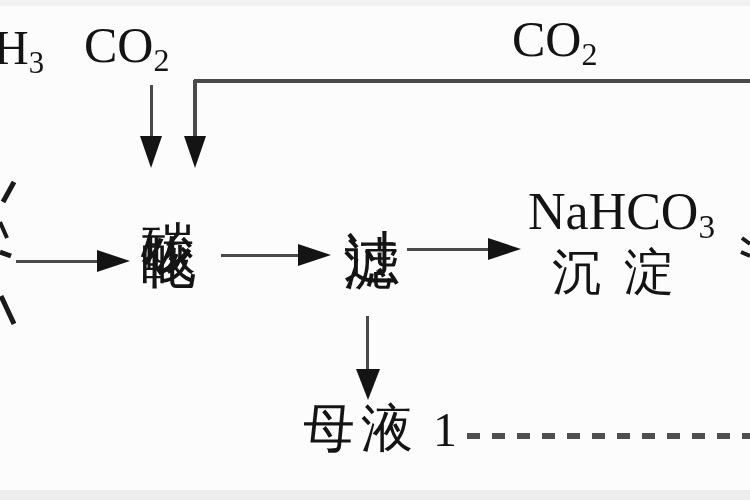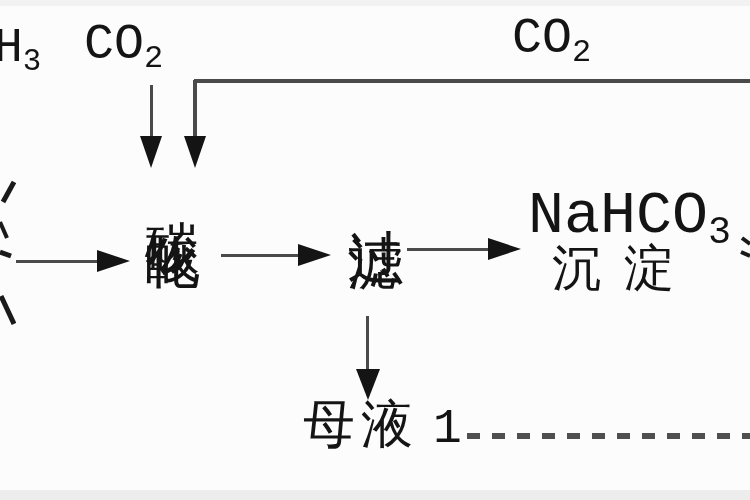--- a/index.html
+++ b/index.html
@@ -2,41 +2,41 @@
 <html><head>
 <meta charset="utf-8">
 <style>
   html,body{margin:0;padding:0;}
   body{
     width:750px;height:500px;overflow:hidden;position:relative;
     background:#fcfcfc;
     font-family:"Liberation Serif","DejaVu Serif",serif;
     color:#141414;
   }
-  .stage{position:absolute;inset:0;font-family:Liberation Mono, monospace;}
+  .stage{position:absolute;inset:0;}
   .band{position:absolute;left:0;width:750px;}
   .band.top{top:0;height:6px;background:#f2f2f2;}
   .band.bottom{top:490px;height:10px;background:#ededed;}
 
   .chem{position:absolute;white-space:nowrap;line-height:1;}
   .chem sub{font-size:0.64em;line-height:1;vertical-align:-0.28em;}
 
   .nh3{left:-6px;top:24px;font-size:48px;}
   .co2-feed{left:84px;top:20px;font-size:50px;}
   .co2-recycle{left:512px;top:14px;font-size:50px;}
 
   .vtext{
     position:absolute;
     writing-mode:vertical-rl;text-orientation:upright;
     line-height:1;white-space:nowrap;
   }
   .carbonation{left:141px;top:177px;font-size:55px;letter-spacing:8px;}
   .filtration{left:344px;top:184px;font-size:56px;letter-spacing:7px;}
 
-  .product-formula{left:528px;top:186px;font-size:60px;}
+  .product-formula{left:528px;top:186px;font-size:52px;}
   .product-state{left:552px;top:247px;font-size:50px;letter-spacing:22px;line-height:1;}
   .mother-liquor{left:303px;top:403px;font-size:52px;}
   .mother-liquor .cjk{letter-spacing:6px;}
   .mother-liquor .num{font-size:48px;margin-left:14px;letter-spacing:0;}
 
   .line{position:absolute;background:#4a4a4a;}
   .hline{height:3px;}
   .vline{width:3px;}
   .recycle-h{left:194px;top:79px;width:556px;height:4px;}
   .recycle-v{left:193px;top:80px;height:58px;width:4px;}

